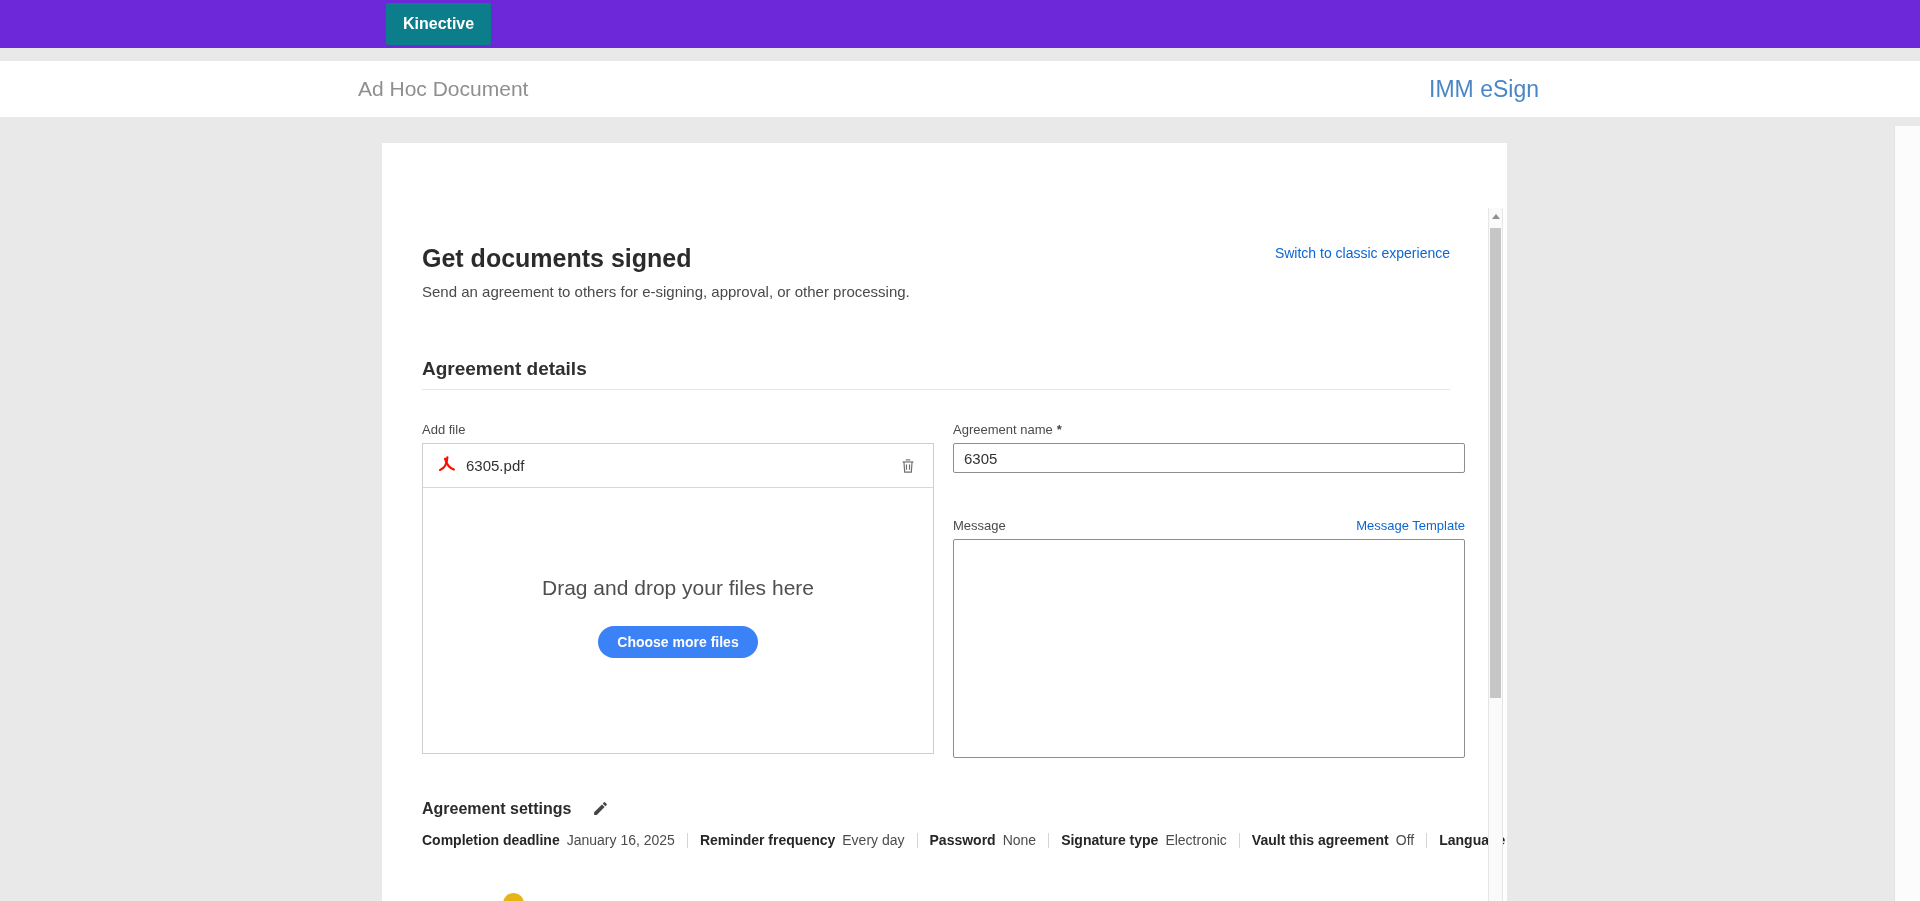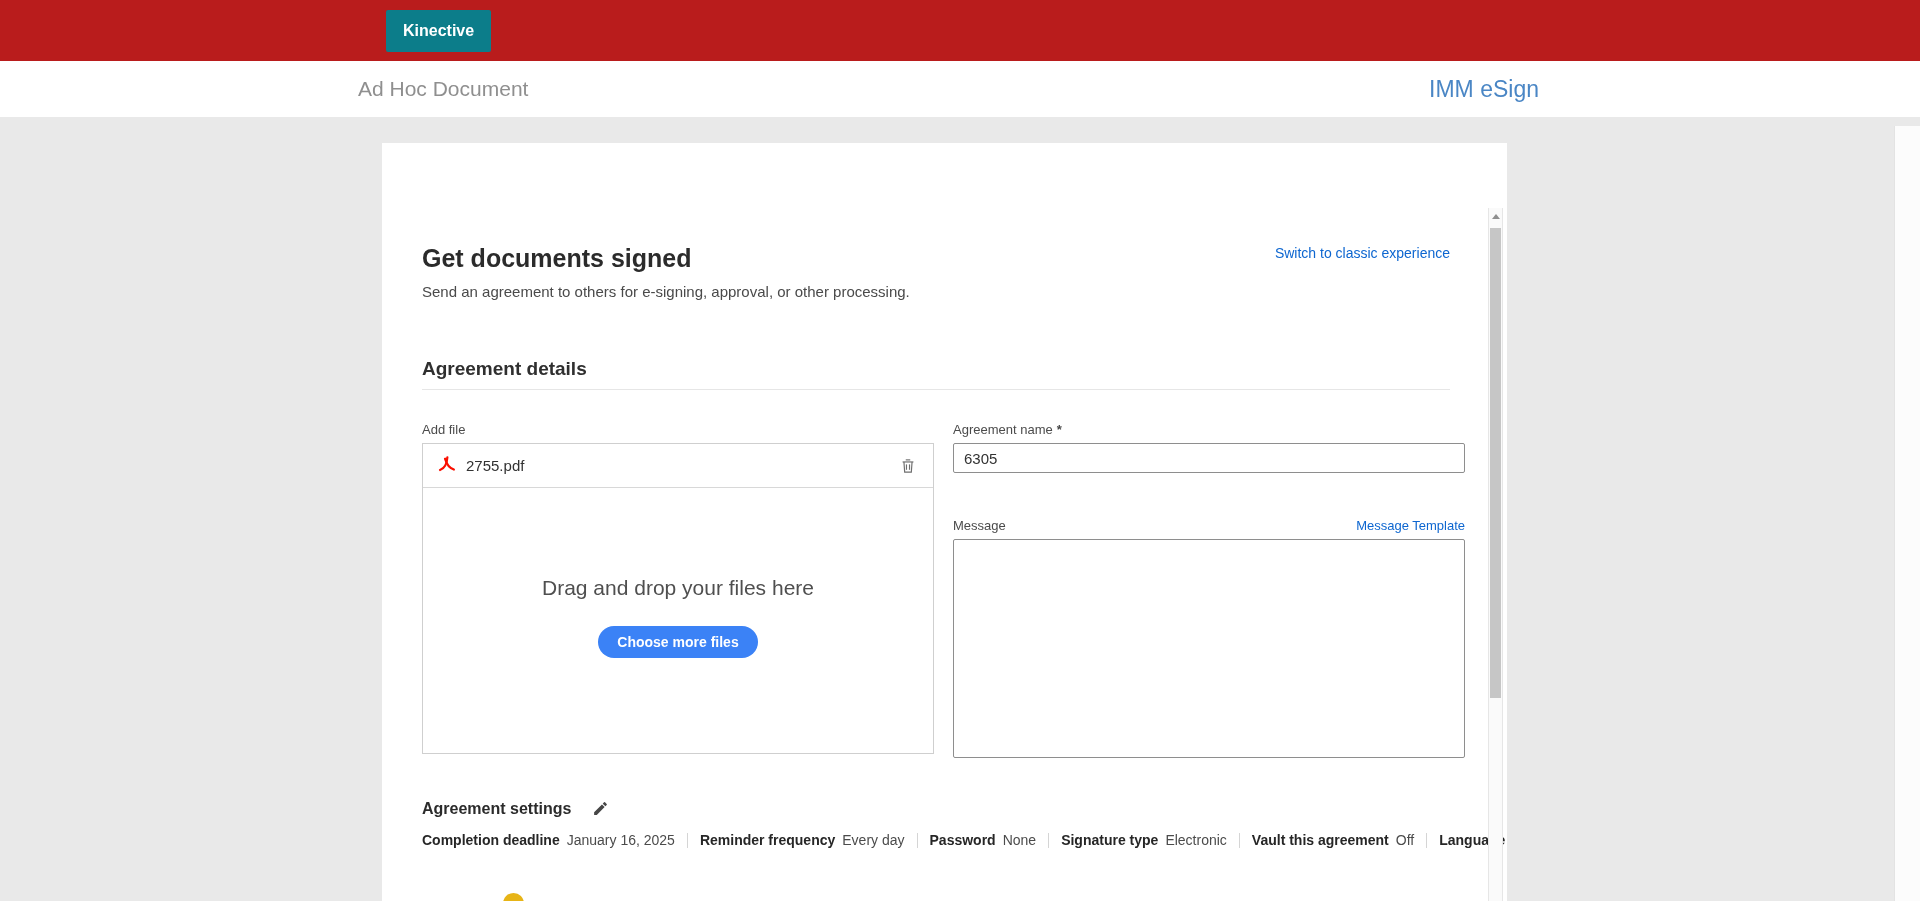--- a/index.html
+++ b/index.html
@@ -7,22 +7,22 @@
   body {
     position: relative;
     overflow: hidden;
     background: #e9e9e9;
     font-family: "Liberation Sans", "DejaVu Sans", sans-serif;
     color: #323232;
   }
 
   
   .topbar {
-    position: absolute; top: 0; left: 0; right: 0; height: 61px;
-    background: #b91c1c;
+    position: absolute; top: 0; left: 0; right: 0; height: 48px;
+    background: #6d28d9;
   }
   .topbar-inner {
     height: 100%;
     display: flex; align-items: center; justify-content: space-between;
     padding-left: 386px; padding-right: 413px;
   }
   .logo {
     background: #0c7d8a; color: #ffffff;
     font-weight: bold; font-size: 16px;
     padding: 12px 17px; border-radius: 2px;
@@ -181,21 +181,21 @@
           <div class="dropzone">
             <div class="file-row">
               <span>
                 <svg viewBox="0 0 22 22" width="19" height="19" aria-hidden="true">
                   <g fill="none" stroke="#fa0f00" stroke-width="2.6" stroke-linecap="round">
                     <path d="M3.5 18.5 C8 17 11.5 11.5 12 3.8"></path>
                     <path d="M9.3 5.5 C11 11.5 15 16.5 19.5 18"></path>
                   </g>
                 </svg>
               </span>
-              <span class="file-name">2755.pdf</span>
+              <span class="file-name">6305.pdf</span>
               <button class="trash-btn">
                 <span>
                   <svg viewBox="0 0 20 20" width="18" height="18" aria-hidden="true">
                     <g fill="none" stroke="#6e6e6e" stroke-width="1.3">
                       <path d="M7.5 3.2h5"></path>
                       <path d="M4 5.5h12"></path>
                       <path d="M5.5 5.5l.8 11.3h7.4l.8-11.3"></path>
                       <path d="M8.3 8.2v6"></path>
                       <path d="M11.7 8.2v6"></path>
                     </g>

